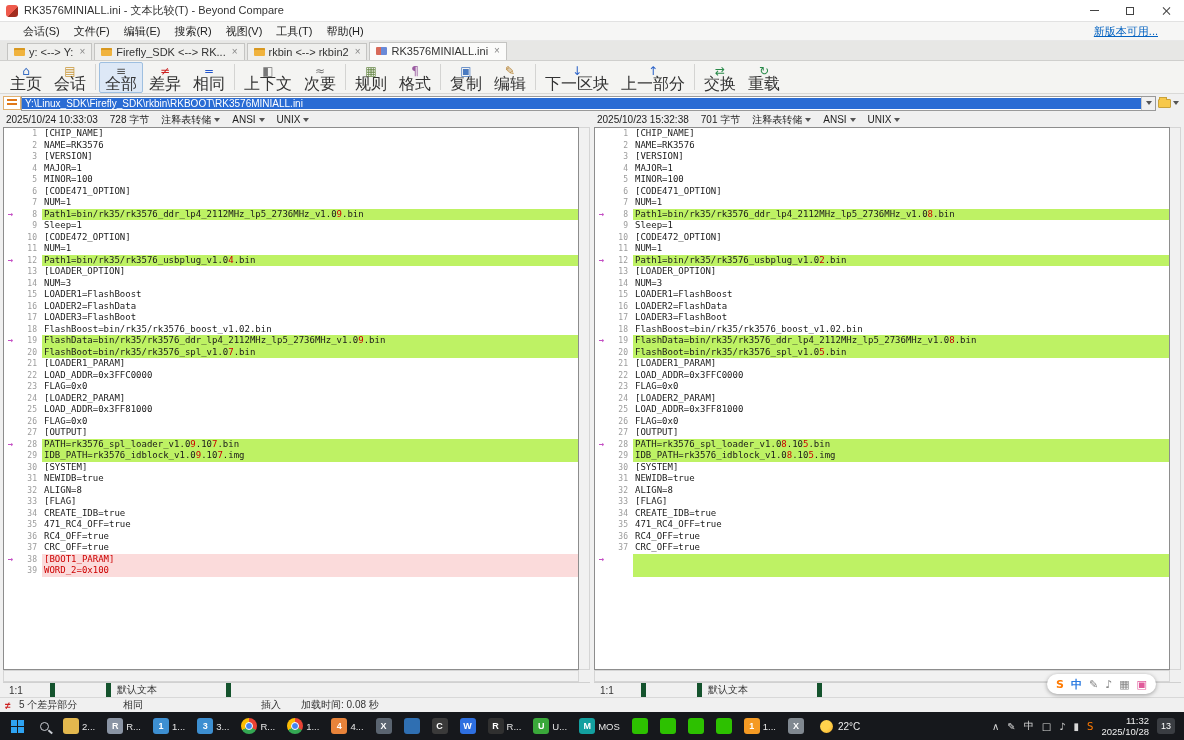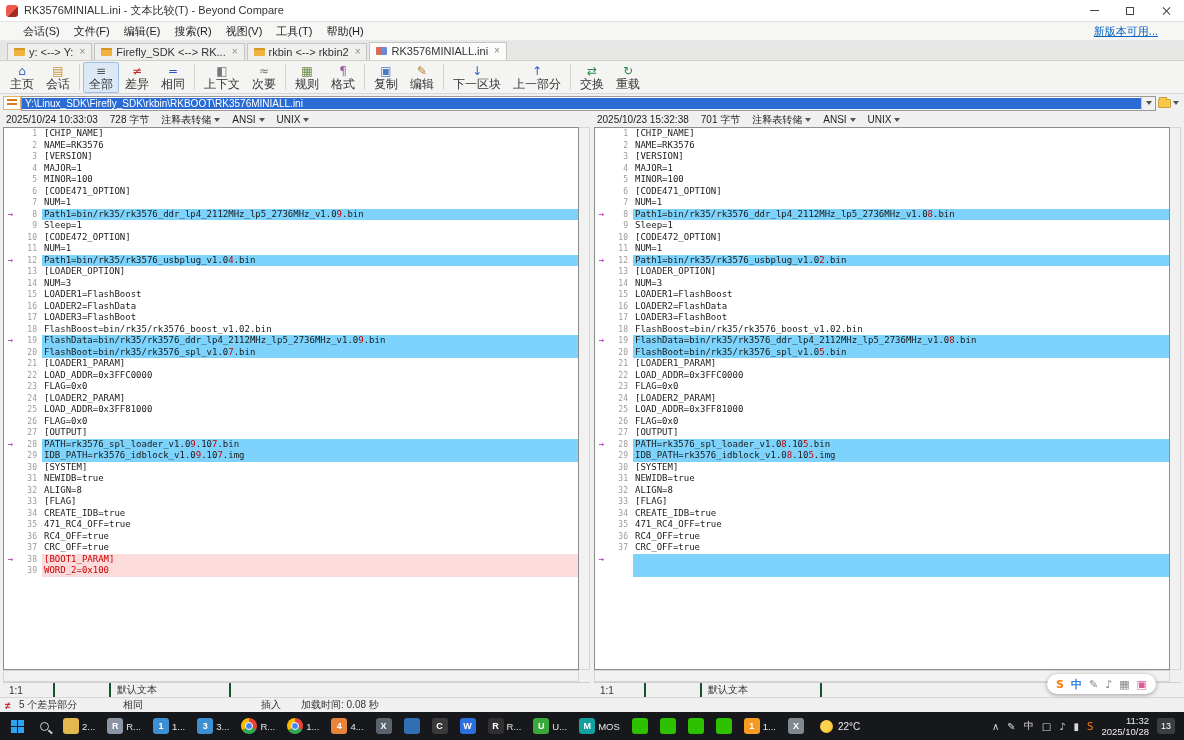--- a/index.html
+++ b/index.html
@@ -27,21 +27,21 @@
 .tab.active{background:#fbfbfa;height:18px}
 .tabicon{width:11px;height:8px;display:inline-block;border-radius:1px}
 .tabicon.session{background:#f0b33e;box-shadow:inset 0 2px 0 #d89820}
 .tabicon.text{background:linear-gradient(90deg,#d86a5a 50%,#6a8ad8 50%)}
 .tabclose{color:#888;font-size:10px;line-height:10px;margin-left:2px}
 
 .toolbar{height:33px;background:#f4f4f2;display:flex;align-items:center;padding:0 4px;border-bottom:1px solid #d9d9d7}
 .tbtn{display:flex;flex-direction:column;align-items:center;justify-content:center;min-width:34px;height:31px;padding:0 5px;border:1px solid transparent;border-radius:2px}
 .tbtn.tactive{background:#dde8f6;border-color:#9ebfe0}
 .ticon{font-size:12px;line-height:13px;height:13px;font-family:"DejaVu Sans",sans-serif}
-.tlabel{font-size:12px;color:#333;line-height:12px;white-space:nowrap}
+.tlabel{font-size:16px;color:#333;line-height:12px;white-space:nowrap}
 .tsep{width:1px;height:26px;background:#d4d4d2;margin:0 3px}
 
 .pathrow{height:18px;display:flex;align-items:center;padding:1px 3px;gap:4px}
 .pathhalf{flex:1;display:flex;align-items:center;gap:0;min-width:0}
 .sessbtn{width:18px;height:14px;background:#fff;border:1px solid #e0b070;display:flex;align-items:center;justify-content:center}
 .hamb{width:10px;height:8px;background:repeating-linear-gradient(#e07818 0 2px,transparent 2px 4px)}
 .combo{flex:1;height:15px;border:1px solid #999;background:#fff;display:flex;align-items:center;min-width:0}
 .combo .ctext{flex:1;padding:0 3px;font-size:10px;white-space:nowrap;overflow:hidden}
 .combo.selected .ctext{background:#2a6cd4;color:#fff}
 .carrow{width:14px;height:100%;display:flex;align-items:center;justify-content:center;border-left:1px solid #c8c8c8;background:#f0f0f0}
@@ -55,30 +55,30 @@
 .infodrop{display:flex;align-items:center;gap:3px}
 
 .panes{flex:1;display:flex;padding:0 3px;min-height:0}
 .pane{flex:1;border:1px solid #8d8d8d;background:#fff;overflow:hidden}
 .vscroll{width:11px;background:#f1f1f1;border:1px solid #d5d5d5;border-left:none}
 .midgap{width:4px}
 .line{display:flex;height:11.5px;line-height:11.5px;font-family:"DejaVu Sans Mono",monospace;font-size:9px;white-space:pre}
 .mark{width:13px;flex:none;color:#c44fc4;font-weight:bold;font-size:9px;text-align:center}
 .num{width:25px;flex:none;text-align:right;padding-right:5px;color:#9b9b9b;font-size:8px}
 .lbody{flex:1;padding-left:2px;color:#1a1a1a;min-height:11.5px}
-.Lc .lbody,.Lm .lbody{background:#7dd3fc}
+.Lc .lbody,.Lm .lbody{background:#bef264}
 .Lo .lbody{background:#fbdbdb;color:#cc0000}
 .chg{color:#cc0000}
 
 .hscrollrow{height:12px;display:flex;padding:0 3px}
 .hscroll{flex:1;background:#f1f1f1;border:1px solid #d5d5d5}
 .hcorner{width:11px}
 .panestatusrow{height:15px;display:flex;padding:0 3px;gap:4px}
 .pshalf{flex:1;display:flex;align-items:center;border-top:1px solid #d0d0d0;font-size:10px;color:#333}
-.pscell{height:100%;display:flex;align-items:center;padding:0 6px;border-right:2px solid #14532d}
+.pscell{height:100%;display:flex;align-items:center;padding:0 6px;border-right:5px solid #14532d}
 .pscur{width:52px}.psspace{width:56px}.pssyn{width:120px}
 .appstatus{height:15px;background:#f0f0f0;border-top:1px solid #d8d8d8;display:flex;align-items:center;font-size:10px;color:#333;padding:0 5px}
 .statico{color:#cc2020;font-weight:bold;width:14px}
 .s-diff{width:104px}.s-sec{width:138px}.s-mode{width:40px}
 
 .sogou{position:absolute;right:28px;bottom:46px;height:20px;background:#fff;border-radius:10px;box-shadow:0 1px 4px rgba(0,0,0,.35);display:flex;align-items:center;gap:7px;padding:0 9px;z-index:5}
 .sgico{font-size:11px;font-weight:bold;font-family:"DejaVu Sans",sans-serif}
 
 .taskbar{height:28px;background:#16181c;display:flex;align-items:center;padding:0 4px;gap:2px}
 .startbtn{width:26px;height:26px;display:grid;place-items:center}

